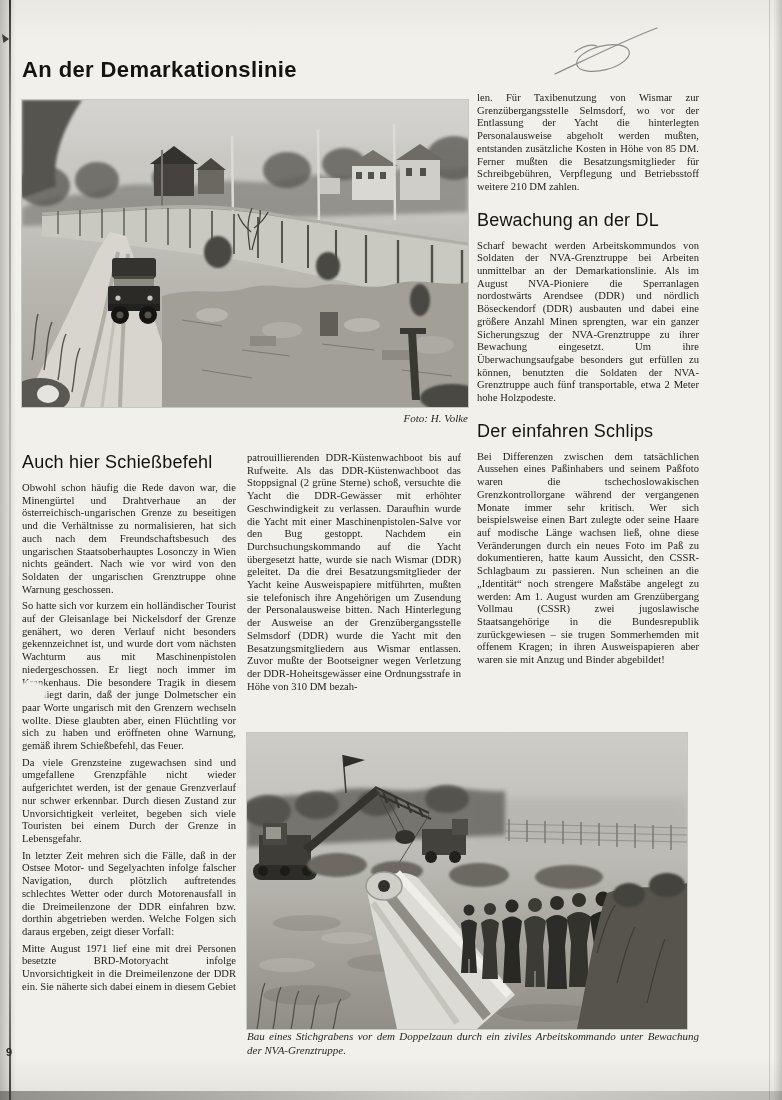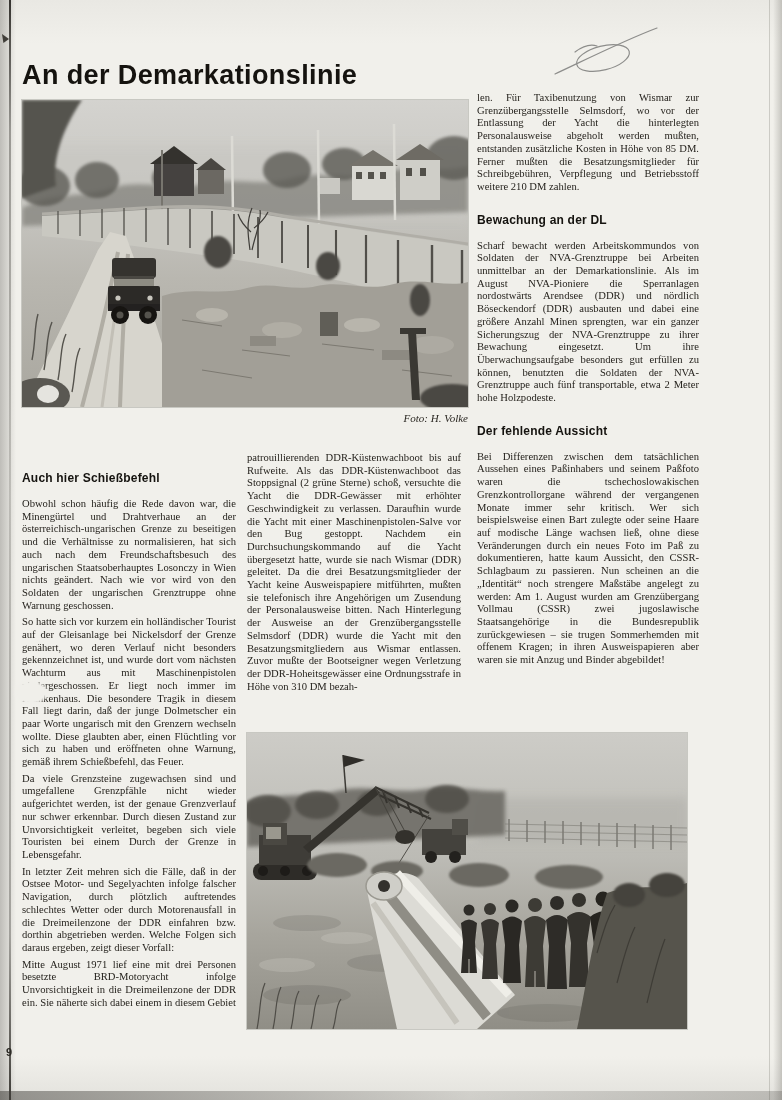--- a/index.html
+++ b/index.html
@@ -19,43 +19,43 @@
     background:linear-gradient(270deg, rgba(120,118,112,.35), rgba(120,118,112,0));}
   .edge-right-line{position:absolute;left:769px;top:0;width:1px;height:100%;background:rgba(120,118,110,.3);}
   .edge-bottom{position:absolute;left:0;bottom:0;width:100%;height:9px;
     background:linear-gradient(90deg, rgba(64,62,57,.5), rgba(64,62,57,.12) 60%, rgba(64,62,57,.25));}
   .margin-mark{position:absolute;left:2px;top:34px;width:7px;height:9px;background:#403e39;
     clip-path:polygon(0 0,100% 55%,20% 100%);}
   .paper-blotch{position:absolute;left:17px;top:683px;width:28px;height:19px;border-radius:50%;
     background:#f0efea;box-shadow:0 0 3px 2px #f0efea;}
   
   .headline{position:absolute;left:22px;top:42px;
-    font-family:"Liberation Sans", sans-serif;font-weight:bold;font-size:27px;letter-spacing:.4px;color:#15130f;}
+    font-family:"Liberation Sans", sans-serif;font-weight:bold;font-size:22px;letter-spacing:.4px;color:#15130f;}
   
   .doodle{position:absolute;left:545px;top:22px;}
   
   .photo{position:absolute;overflow:hidden;box-shadow:0 0 0 1px rgba(80,78,72,.25);}
   .photo-top{left:22px;top:100px;width:446px;height:307px;
     background:linear-gradient(180deg,#d4d3cf 0%,#c6c5c0 35%,#b9b7b0 58%,#a9a79f 100%);}
   .photo-bottom{left:247px;top:733px;width:440px;height:296px;
     background:linear-gradient(180deg,#cdccc7 0%,#bcbbb5 42%,#a7a59d 68%,#908e86 100%);}
   
   .caption{position:absolute;font-style:italic;font-size:11px;line-height:13.5px;text-align:justify;color:#2a2722;}
   .caption .credit{display:block;text-align:right;}
   .caption-top{left:22px;top:412px;width:446px;}
   .caption-bottom{left:247px;top:1030px;width:452px;}
   
   .col{position:absolute;font-size:10.6px;line-height:12.7px;text-align:justify;color:#26231e;}
   .col p{margin:0 0 4px 0;}
   .col-left{left:22px;top:452px;width:214px;}
   .col-mid{left:247px;top:452px;width:214px;}
   .col-right{left:477px;top:92px;width:222px;}
-  .sec-heading{font-family:"Liberation Sans", sans-serif;font-weight:bold;font-size:12px;line-height:20px;
+  .sec-heading{font-family:"Liberation Sans", sans-serif;font-weight:normal;font-size:18px;line-height:20px;
     letter-spacing:.2px;color:#15130f;margin:16px 0 10px 0;}
-  .sec-heading.first{margin-top:16px;}
+  .sec-heading.first{margin-top:0;}
   
   .page-number{position:absolute;left:6px;top:1046px;font-family:"Liberation Sans", sans-serif;
     font-weight:bold;font-size:11px;color:#2c2a25;}
 </style>
 </head>
 <body>
 
 <div class="page">
 
   <div class="gutter-shadow"></div>
@@ -210,21 +210,21 @@
   </div>
 
   <div class="col col-mid">
     <p>patrouillierenden DDR-Küstenwachboot bis auf Rufweite. Als das DDR-Küstenwachboot das Stoppsignal (2 grüne Sterne) schoß, versuchte die Yacht die DDR-Gewässer mit erhöhter Geschwindigkeit zu verlassen. Daraufhin wurde die Yacht mit einer Maschinenpistolen-Salve vor den Bug gestoppt. Nachdem ein Durchsuchungskommando auf die Yacht übergesetzt hatte, wurde sie nach Wismar (DDR) geleitet. Da die drei Besatzungsmitglieder der Yacht keine Ausweispapiere mitführten, mußten sie telefonisch ihre Angehörigen um Zusendung der Personalausweise bitten. Nach Hinterlegung der Ausweise an der Grenzübergangsstelle Selmsdorf (DDR) wurde die Yacht mit den Besatzungsmitgliedern aus Wismar entlassen. Zuvor mußte der Bootseigner wegen Verletzung der DDR-Hoheitsgewässer eine Ordnungsstrafe in Höhe von 310 DM bezah-</p>
   </div>
 
   <div class="col col-right">
     <p>len. Für Taxibenutzung von Wismar zur Grenzübergangsstelle Selmsdorf, wo vor der Entlassung der Yacht die hinterlegten Personalausweise abgeholt werden mußten, entstanden zusätzliche Kosten in Höhe von 85 DM. Ferner mußten die Besatzungsmitglieder für Schreibgebühren, Verpflegung und Betriebsstoff weitere 210 DM zahlen.</p>
     <h2 class="sec-heading">Bewachung an der DL</h2>
     <p>Scharf bewacht werden Arbeitskommundos von Soldaten der NVA-Grenztruppe bei Arbeiten unmittelbar an der Demarkationslinie. Als im August NVA-Pioniere die Sperranlagen nordostwärts Arendsee (DDR) und nördlich Böseckendorf (DDR) ausbauten und dabei eine größere Anzahl Minen sprengten, war ein ganzer Sicherungszug der NVA-Grenztruppe zu ihrer Bewachung eingesetzt. Um ihre Überwachungsaufgabe besonders gut erfüllen zu können, benutzten die Soldaten der NVA-Grenztruppe auch fünf transportable, etwa 2 Meter hohe Holzpodeste.</p>
-    <h2 class="sec-heading">Der fehlende Aussicht</h2>
+    <h2 class="sec-heading">Der einfahren Schlips</h2>
     <p>Bei Differenzen zwischen dem tatsächlichen Aussehen eines Paßinhabers und seinem Paßfoto waren die tschechoslowakischen Grenzkontrollorgane während der vergangenen Monate immer sehr kritisch. Wer sich beispielsweise einen Bart zulegte oder seine Haare auf modische Länge wachsen ließ, ohne diese Veränderungen durch ein neues Foto im Paß zu dokumentieren, hatte kaum Aussicht, den CSSR-Schlagbaum zu passieren. Nun scheinen an die „Identität“ noch strengere Maßstäbe angelegt zu werden: Am 1. August wurden am Grenzübergang Vollmau (CSSR) zwei jugoslawische Staatsangehörige in die Bundesrepublik zurückgewiesen – sie trugen Sommerhemden mit offenem Kragen; in ihren Ausweispapieren aber waren sie mit Anzug und Binder abgebildet!</p>
   </div>
 
   <div class="paper-blotch"></div>
 
   <div class="photo photo-bottom">
     <svg width="440" height="296" viewBox="0 0 440 296">
 
       <rect x="230" y="65" width="210" height="45" fill="#b5b4ae" opacity=".7" style="filter:blur(5px)"></rect>
       <path d="M0,70 C30,58 60,66 90,58 C120,50 150,62 180,56 C210,52 230,60 258,58 L258,102 L0,114 Z" fill="#6e6c66" opacity=".9" style="filter:blur(2px)"></path>
@@ -345,16 +345,19 @@
       <g stroke="#4f4d47" stroke-width="1.2" fill="none">
         <path d="M10,296 C14,276 12,264 18,250"></path>
           <path d="M26,296 C30,278 28,266 34,254"></path>
         <path d="M44,296 C48,280 46,268 52,258"></path>
           <path d="M64,296 C68,282 66,272 72,262"></path>
         <path d="M86,296 C90,284 88,274 94,266"></path>
       </g>
     </svg>
   </div>
 
+  <div class="caption caption-bottom">
+    <span>Bau eines Stichgrabens vor dem Doppelzaun durch ein ziviles Arbeitskommando unter Bewachung der NVA-Grenztruppe.</span>
+  </div>
 
   <div class="page-number">9</div>
 
 </div>
 
 </body></html>

